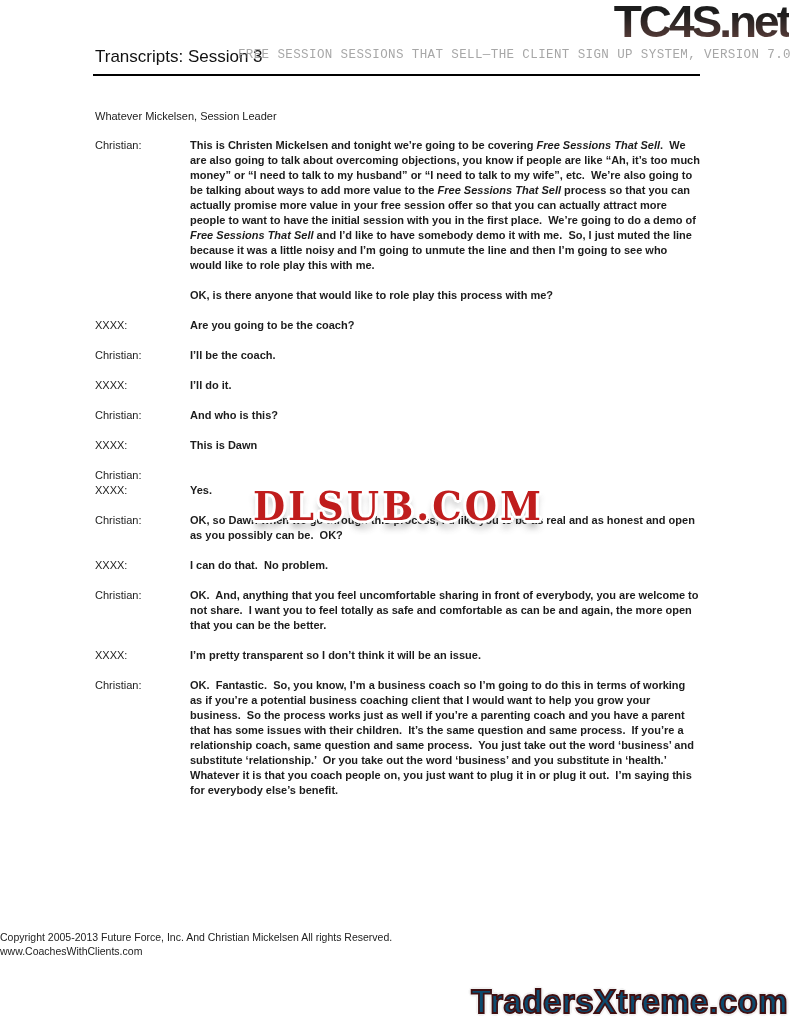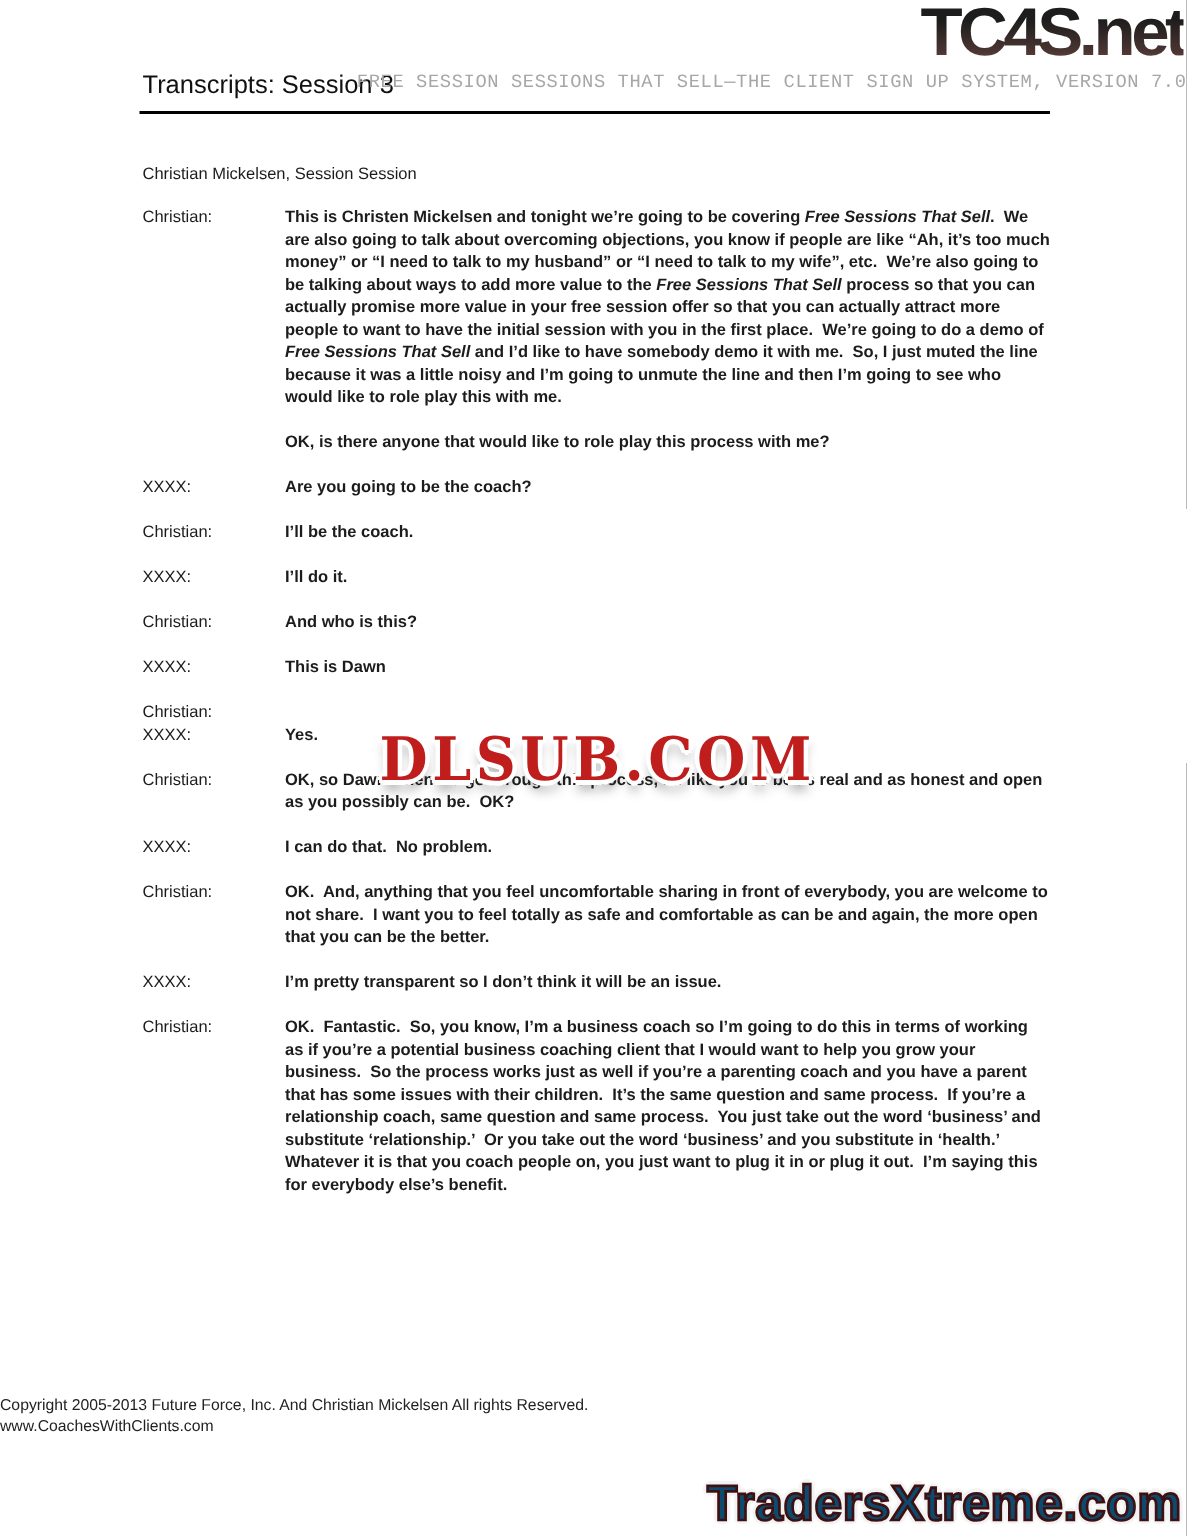--- a/index.html
+++ b/index.html
@@ -76,21 +76,21 @@
 </style>
 </head>
 <body>
 
 <div class="page">
   <div class="header-line">FREE SESSION SESSIONS THAT SELL—THE CLIENT SIGN UP SYSTEM, VERSION 7.0</div>
   <div class="logo">TC4S.net</div>
 
   <div class="content">
     <h1 class="title">Transcripts: Session 3</h1>
-    <div class="leader">Christian Mickelsen, Session Session</div>
+    <div class="leader">Whatever Mickelsen, Session Leader</div>
     <div id="transcript">
         <div class="row">
           <div class="label">Christian:</div>
           <div class="speech">
             <p><span>This is Christen Mickelsen and tonight we’re going to be covering </span><em>Free Sessions That Sell</em><span>.  We are also going to talk about overcoming objections, you know if people are like “Ah, it’s too much money” or “I need to talk to my husband” or “I need to talk to my wife”, etc.  We’re also going to be talking about ways to add more value to the </span><em>Free Sessions That Sell</em><span> process so that you can actually promise more value in your free session offer so that you can actually attract more people to want to have the initial session with you in the first place.  We’re going to do a demo of </span><em>Free Sessions That Sell</em><span> and I’d like to have somebody demo it with me.  So, I just muted the line because it was a little noisy and I’m going to unmute the line and then I’m going to see who would like to role play this with me.</span></p>
             <p><span>OK, is there anyone that would like to role play this process with me?</span></p>
           </div>
         </div>
         <div class="row">
           <div class="label">XXXX:</div>

